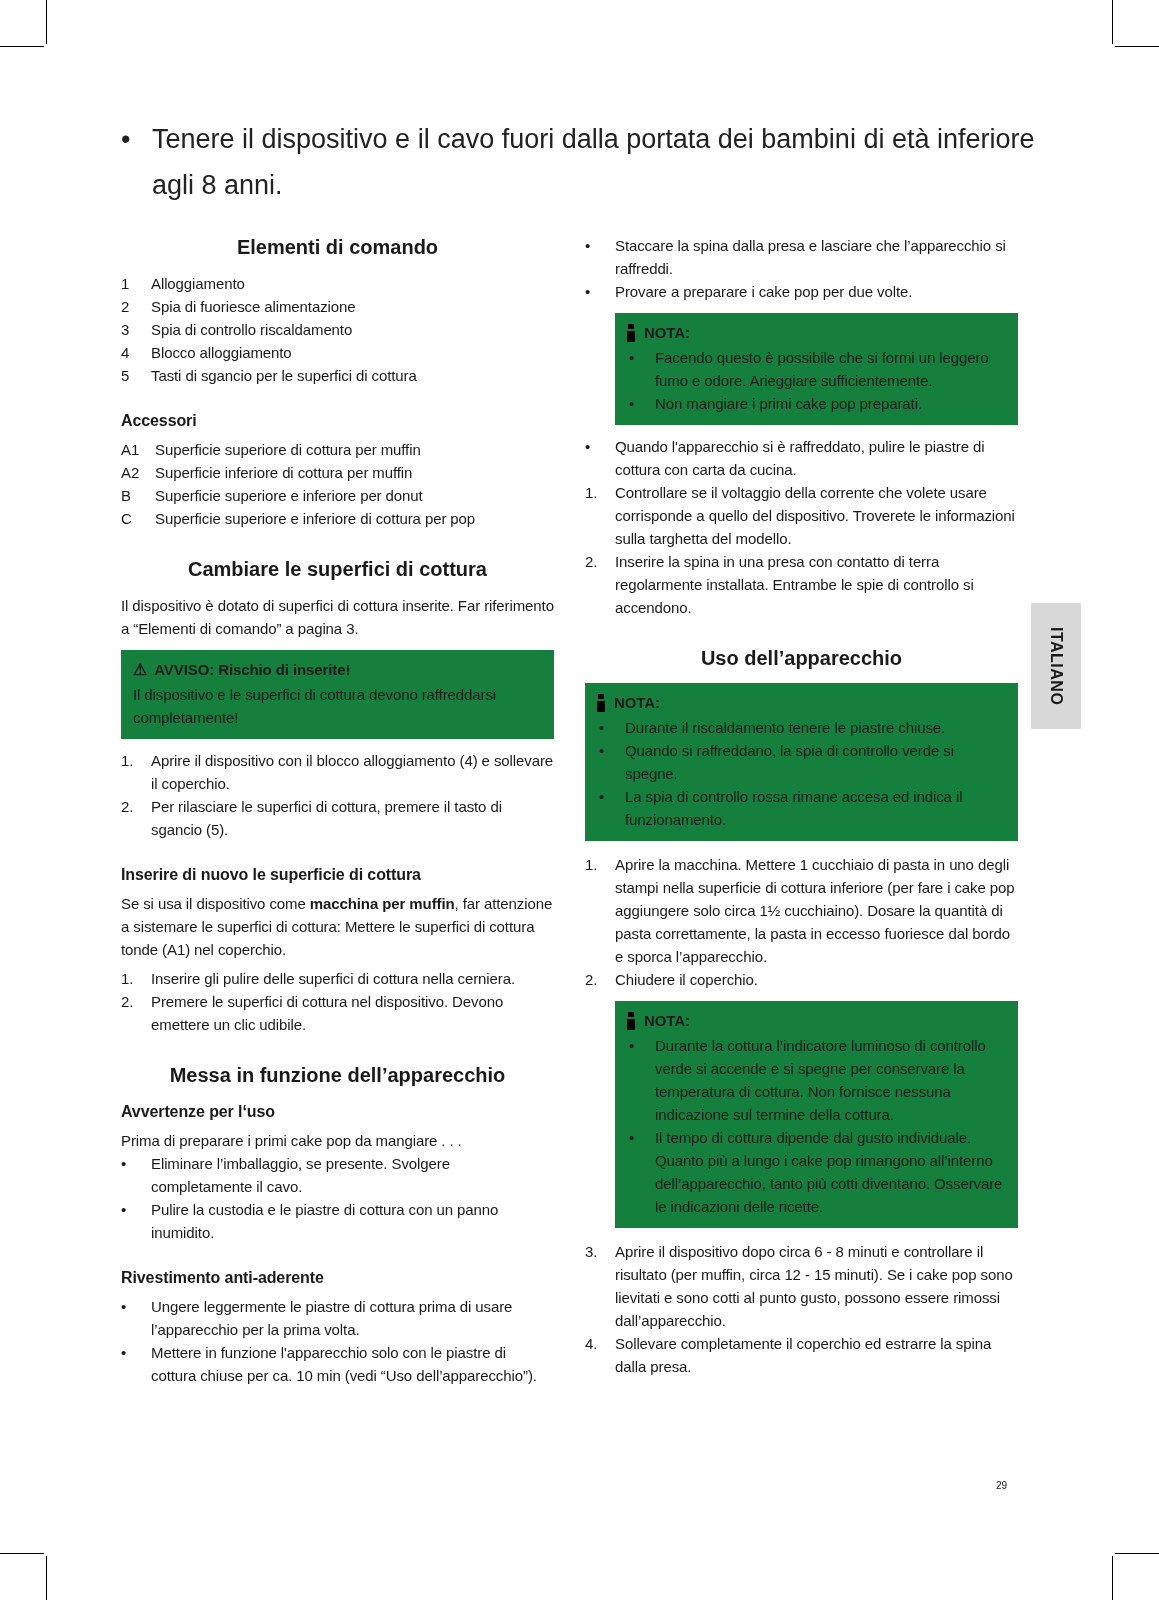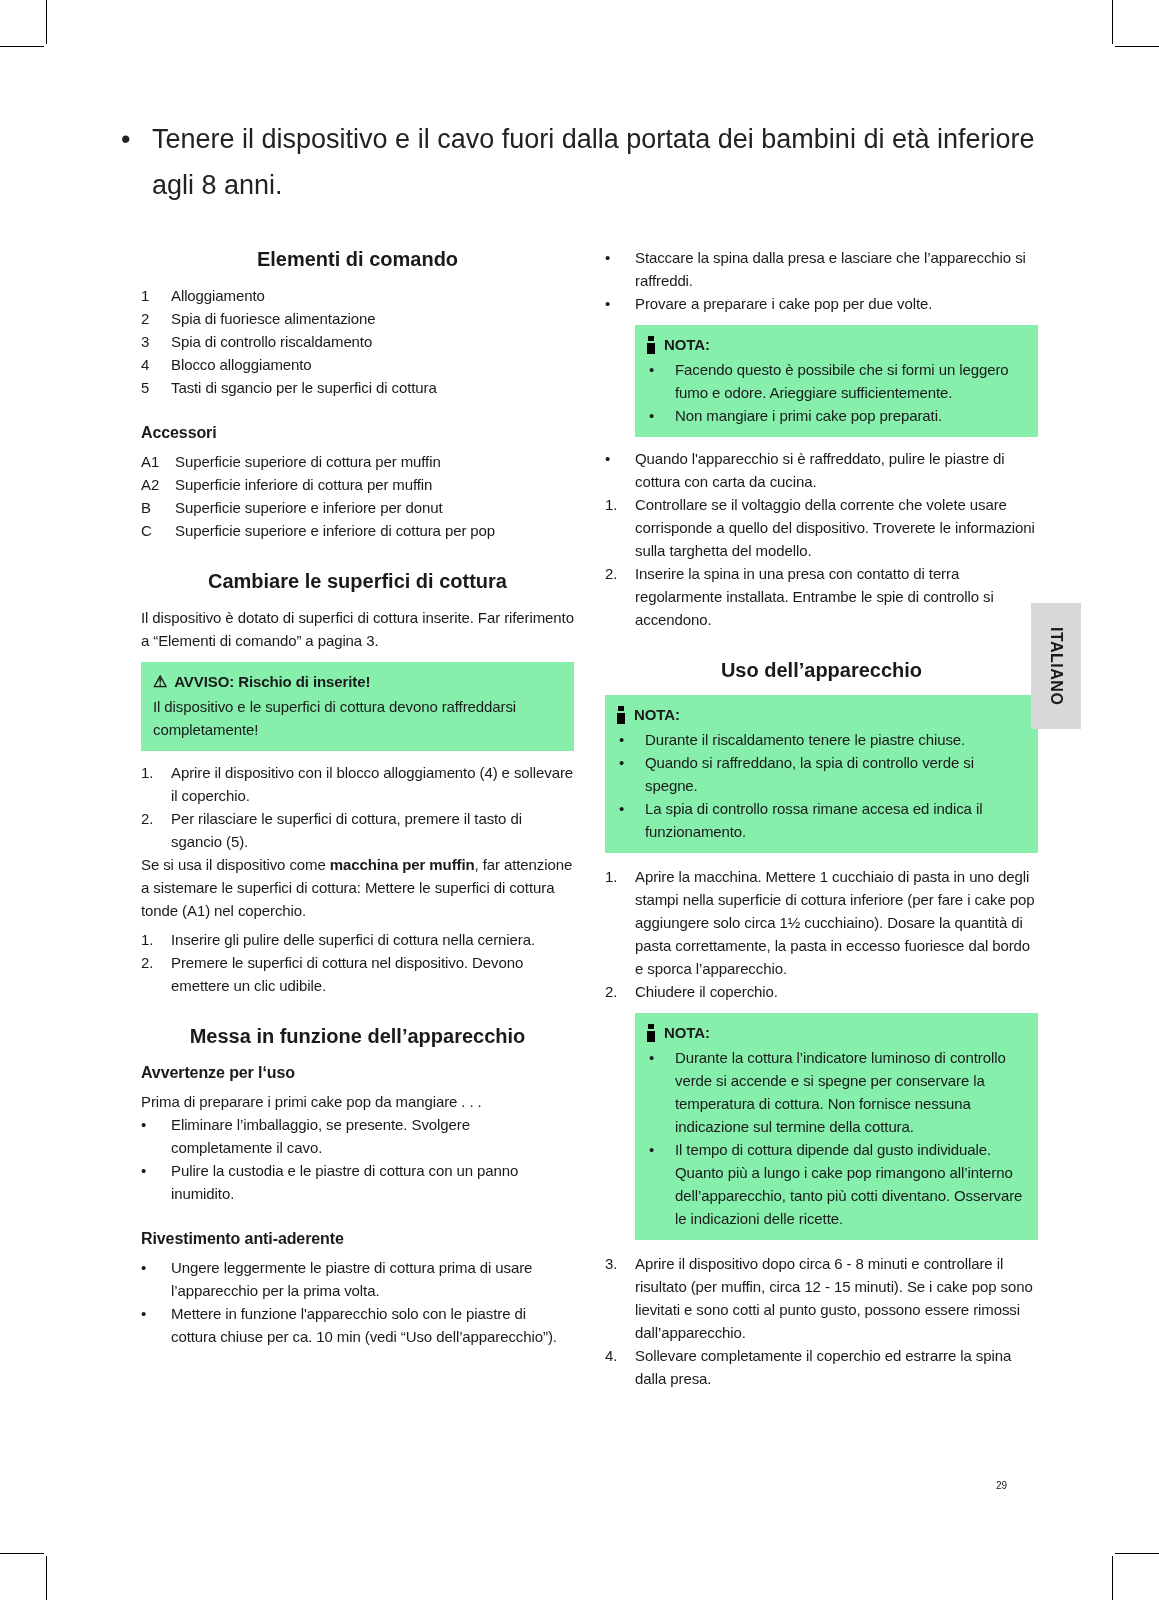--- a/index.html
+++ b/index.html
@@ -5,36 +5,36 @@
   html, body { margin: 0; padding: 0; }
   body {
     width: 1159px; height: 1600px; background: #ffffff;
     font-family: "Liberation Sans", sans-serif; color: #1a1a1a;
     position: relative; overflow: hidden;
   }
   .crop { position: absolute; background: #000; }
   .intro { position: absolute; left: 121px; top: 116px; display: flex; font-size: 27px; line-height: 46px; color: #222; }
   .intro .bullet { flex: 0 0 31px; }
   .intro .txt { width: 905px; }
-  .col { position: absolute; top: 246px; width: 433px; font-size: 15px; line-height: 23px; letter-spacing: -0.1px; margin-left: 20px; }
+  .col { position: absolute; top: 234px; width: 433px; font-size: 15px; line-height: 23px; letter-spacing: -0.1px; }
   .col.left { left: 121px; }
   .col.right { left: 585px; }
   .col h2 { font-size: 20px; line-height: 26px; font-weight: bold; text-align: center; margin: 26px 0 12px; letter-spacing: 0; }
   .col h2.first { margin-top: 0; }
   .col h3 { font-size: 16px; line-height: 23px; font-weight: bold; margin: 22px 0 6px; }
   .col h3.tight { margin-top: 4px; }
   p { margin: 0; }
   .row { display: flex; }
   .row .lbl { flex: 0 0 30px; }
   .row.wide .lbl { flex: 0 0 34px; }
   .row .txt { flex: 1; }
   .mt4 { margin-top: 4px; }
   .mt6 { margin-top: 6px; }
   .mt12 { margin-top: 12px; }
-  .note-box { background: #86efac; padding: 8px 12px 10px 12px; margin: 10px 0; }
+  .note-box { background: #15803d; padding: 8px 12px 10px 12px; margin: 10px 0; }
   .note-box.indent { margin-left: 30px; }
   .note-title { display: flex; align-items: center; font-weight: bold; margin-bottom: 2px; }
   .note-box .row .lbl { flex: 0 0 26px; padding-left: 2px; }
   .info-icon { position: relative; display: inline-block; width: 8px; height: 18px; margin-right: 9px; flex: 0 0 8px; }
   .info-icon::before { content: ""; position: absolute; left: 1px; top: 0; width: 6px; height: 5px; background: #000; }
   .info-icon::after { content: ""; position: absolute; left: 0; top: 7px; width: 8px; height: 11px; background: #000; }
   .warn-icon { font-size: 16px; margin-right: 7px; line-height: 1; }
   .lang-tab { position: absolute; left: 1031px; top: 603px; width: 50px; height: 126px; background: #d8d8d8; display: flex; align-items: center; justify-content: center; }
   .lang-tab .vtext { writing-mode: vertical-rl; font-weight: bold; font-size: 16px; letter-spacing: 0.5px; }
   .page-number { position: absolute; left: 996px; top: 1480px; font-size: 10px; }
@@ -117,20 +117,21 @@
     <div class="row">
         <span class="lbl">1.</span>
         <span class="txt">Aprire il dispositivo con il blocco alloggiamento (4) e sollevare il coperchio.</span>
       </div>
     <div class="row">
         <span class="lbl">2.</span>
         <span class="txt">Per rilasciare le superfici di cottura, premere il tasto di sgancio (5).</span>
       </div>
   </div>
 
+  <h3>Inserire di nuovo le superficie di cottura</h3>
   <p><span>Se si usa il dispositivo come </span><b>macchina per muffin</b><span>, far attenzione a sistemare le superfici di cottura: Mettere le superfici di cottura tonde (A1) nel coperchio.</span></p>
   <div class="mt6">
     <div class="row">
         <span class="lbl">1.</span>
         <span class="txt">Inserire gli pulire delle superfici di cottura nella cerniera.</span>
       </div>
     <div class="row">
         <span class="lbl">2.</span>
         <span class="txt">Premere le superfici di cottura nel dispositivo. Devono emettere un clic udibile.</span>
       </div>

